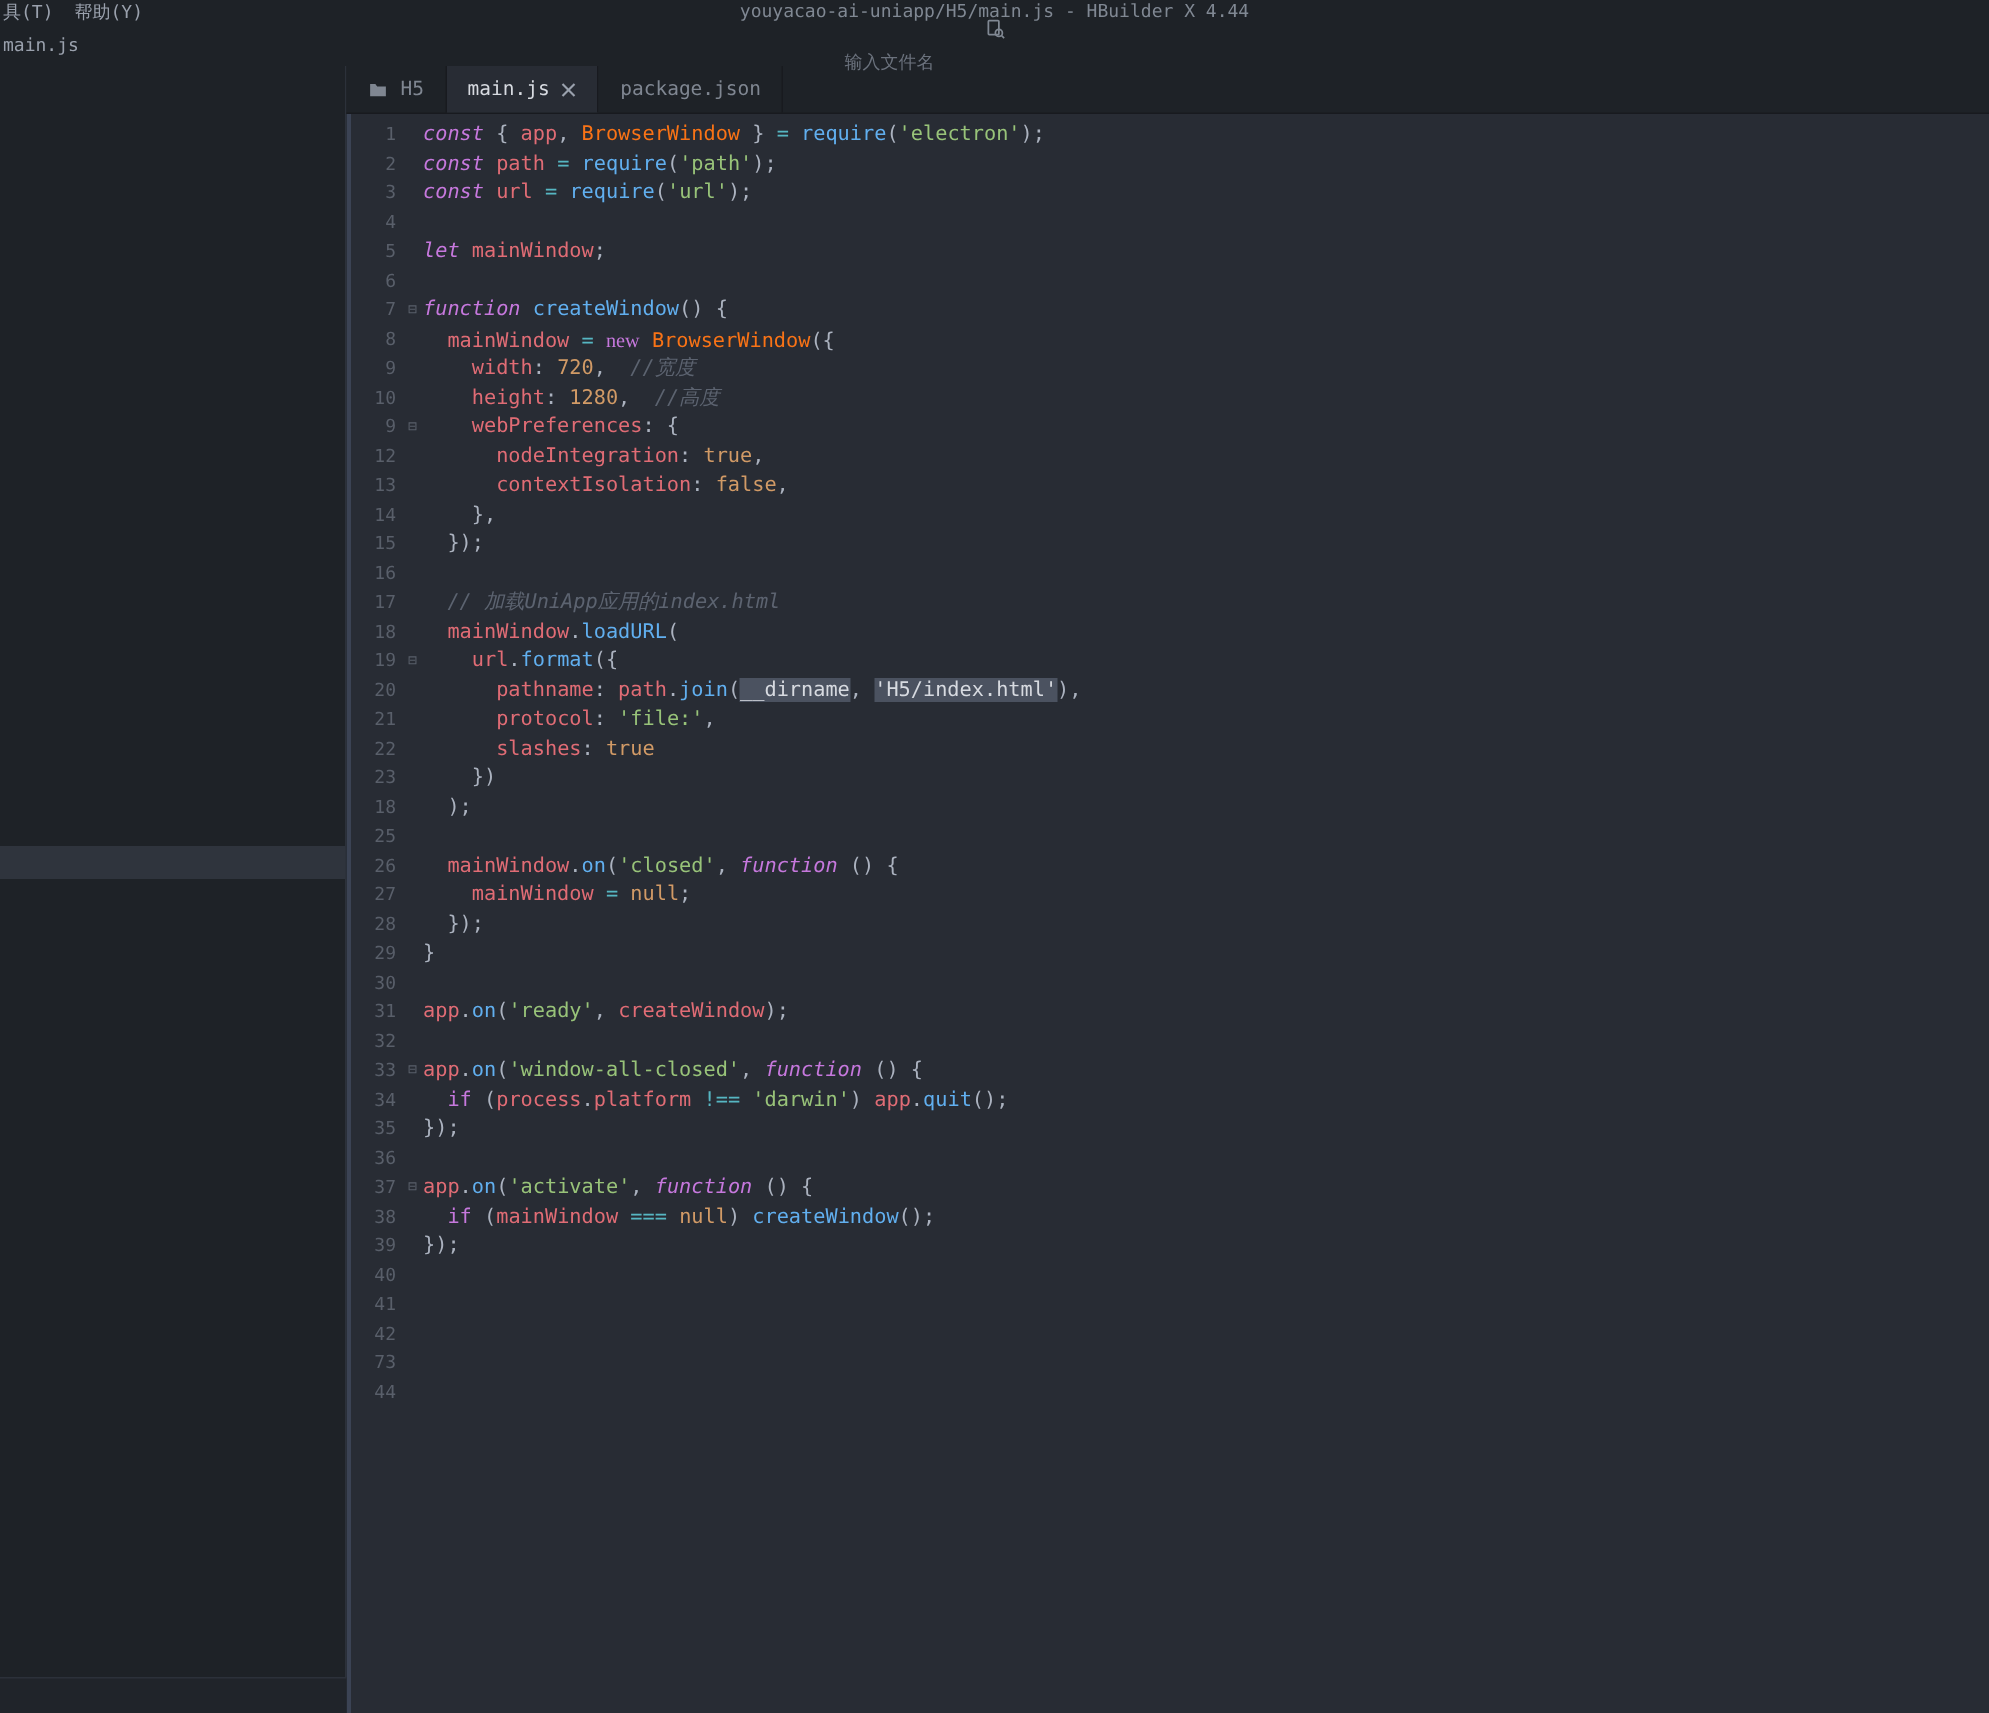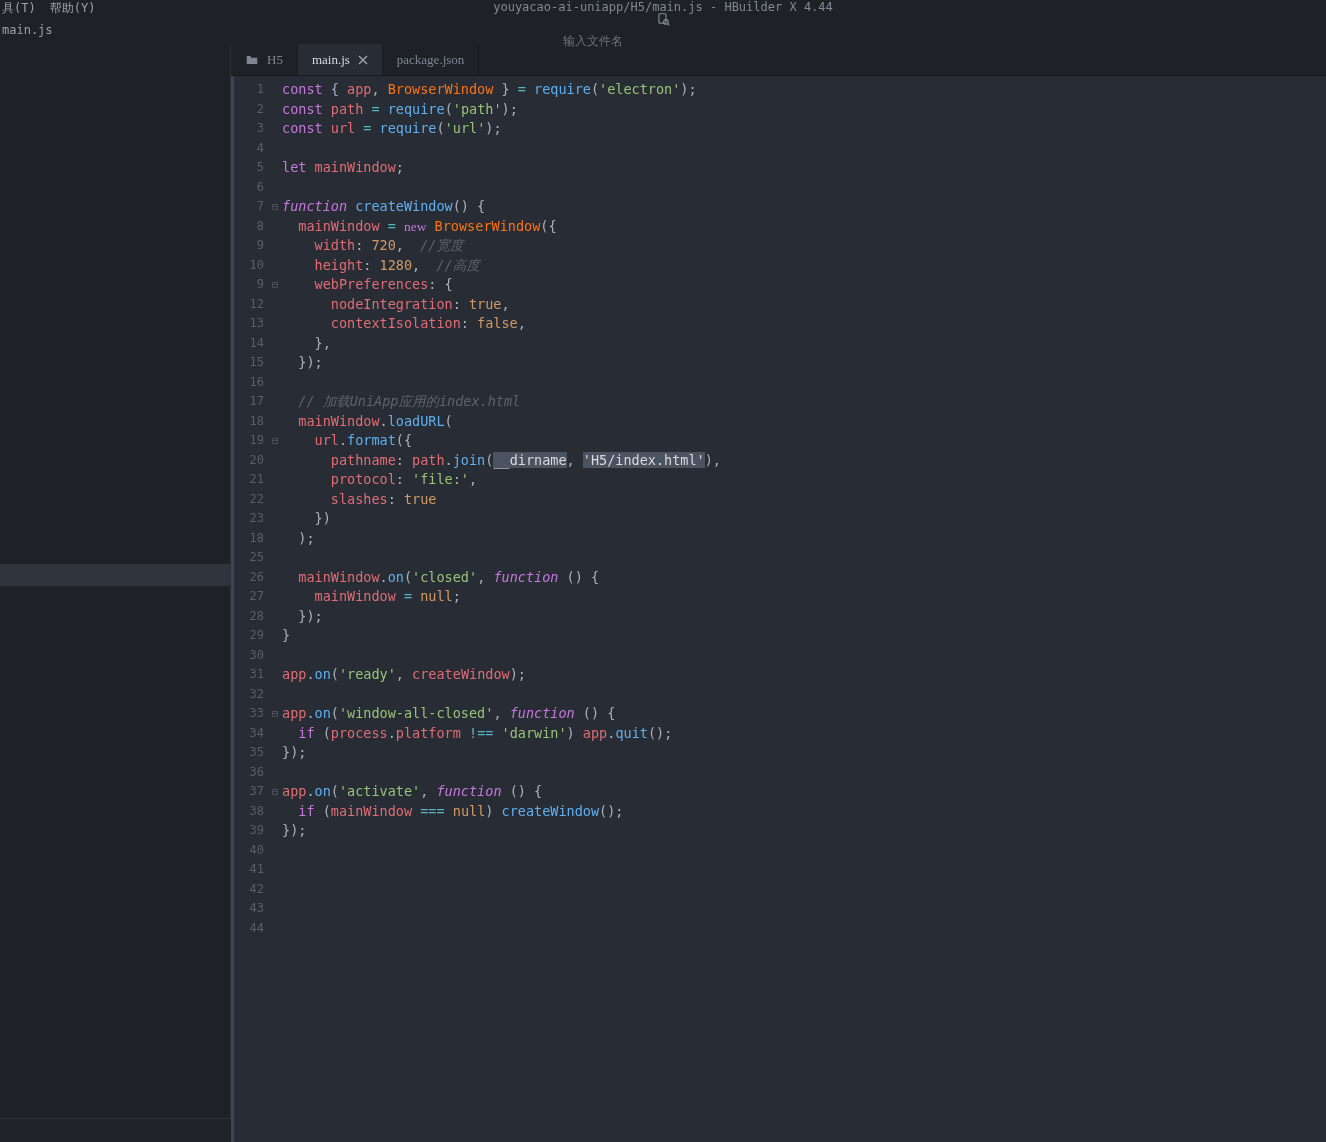--- a/index.html
+++ b/index.html
@@ -17,35 +17,35 @@
   .secondbar .search-wrap input { background: transparent; border: none; outline: none; color: #abb2bf; font-size: 12px; width: 200px; }
   .secondbar .search-wrap input::placeholder { color: #6b727d; }
   .secondbar .search-icon { width: 14px; height: 14px; }
 
   .main { display: flex; height: calc(1142px - 16px - 28px); }
   .sidebar { width: 231px; background: #1e2227; border-right: 1px solid #2c313a; }
   .sidebar-selection { margin-top: 520px; height: 22px; background: #2f343d; }
 
   .editor-area { flex: 1; display: flex; flex-direction: column; background: #21252b; }
   .tabs { height: 32px; background: #1e2227; display: flex; align-items: stretch; border-bottom: 1px solid #181a1f; }
-  .tab { display: flex; align-items: center; padding: 0 14px; gap: 8px; color: #7f8691; font-size: 13px; cursor: default; border-right: 1px solid #181a1f; font-family: Liberation Serif, serif; }
+  .tab { display: flex; align-items: center; padding: 0 14px; gap: 8px; color: #7f8691; font-size: 13px; cursor: default; border-right: 1px solid #181a1f; }
   .tab.active { background: #282c34; color: #d7dae0; }
   .tab .folder-icon { width: 14px; height: 14px; fill: #7f8691; }
   .tab .close-icon { width: 10px; height: 10px; }
 
   .code-wrap { flex: 1; display: flex; background: #282c34; overflow: hidden; }
   .gutter-edge { width: 6px; background: #282c34; border-left: 3px solid #3b4354; }
   .gutter { width: 33px; background: #282c34; text-align: right; color: #595f6a; font-size: 12px; line-height: 19.5px; padding-top: 4px; user-select: none; }
   .gutter .ln { padding-right: 6px; height: 19.5px; }
   .fold-col { width: 10px; background: #282c34; color: #595f6a; font-size: 10px; line-height: 19.5px; padding-top: 4px; user-select: none; }
   .fold-col .fm { height: 19.5px; text-align: center; }
   .code { flex: 1; white-space: pre; font-size: 13.5px; line-height: 19.5px; padding-top: 4px; padding-left: 2px; color: #abb2bf; }
   .code .line { height: 19.5px; }
 
-  .k-const { color: #c678dd; }
+  .k-const { color: #c678dd; font-style: italic; }
   .k-key { color: #c678dd; }
   .k-func { color: #c678dd; font-style: italic; }
   .k-new { color: #c678dd; font-family: Liberation Serif, serif; }
   .k-bool { color: #d19a66; }
   .k-num { color: #d19a66; }
   .k-str { color: #98c379; }
   .k-op { color: #56b6c2; }
   .k-call { color: #61afef; }
   .k-class { color: #f97316; }
   .k-var { color: #e06c75; }
@@ -142,21 +142,21 @@
           <div class="ln">33</div>
           <div class="ln">34</div>
           <div class="ln">35</div>
           <div class="ln">36</div>
           <div class="ln">37</div>
           <div class="ln">38</div>
           <div class="ln">39</div>
           <div class="ln">40</div>
           <div class="ln">41</div>
           <div class="ln">42</div>
-          <div class="ln">43</div>
+          <div class="ln">73</div>
           <div class="ln">44</div>
         </div>
       <div class="fold-col" id="foldcol">
           <div class="fm"></div>
           <div class="fm"></div>
           <div class="fm"></div>
           <div class="fm"></div>
           <div class="fm"></div>
           <div class="fm"></div>
           <div class="fm">⊟</div>

